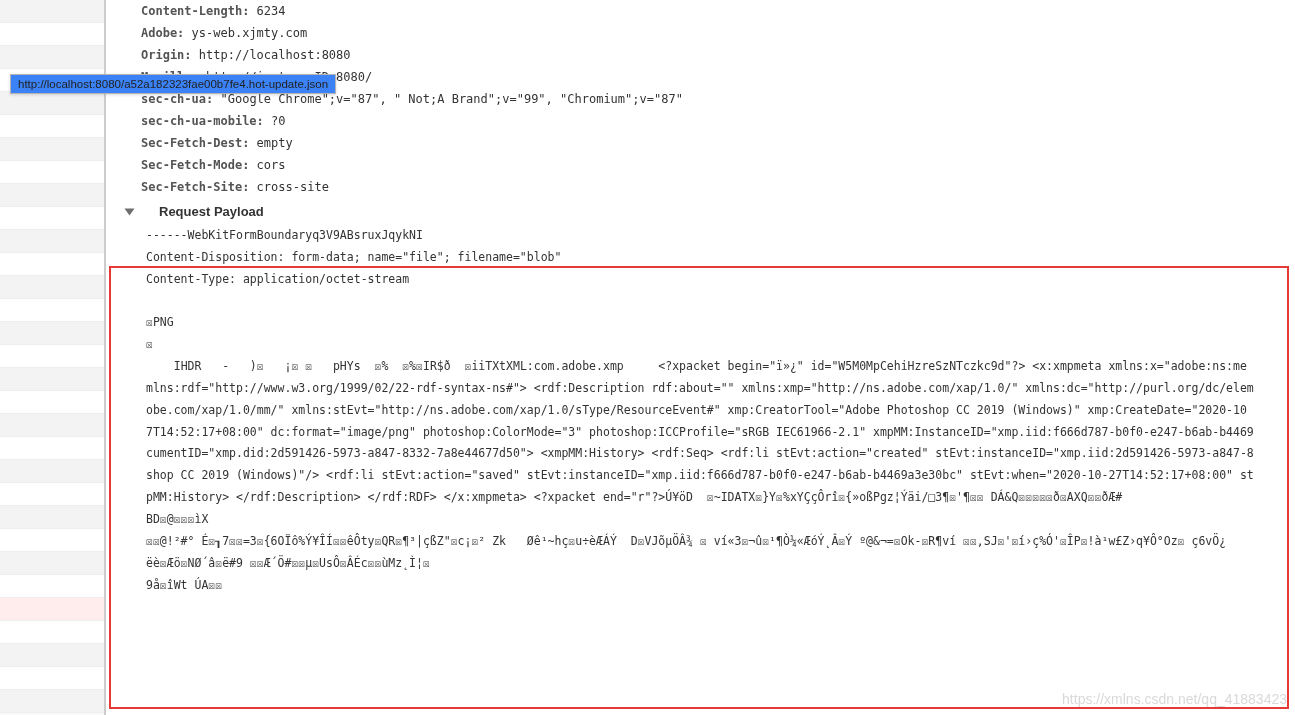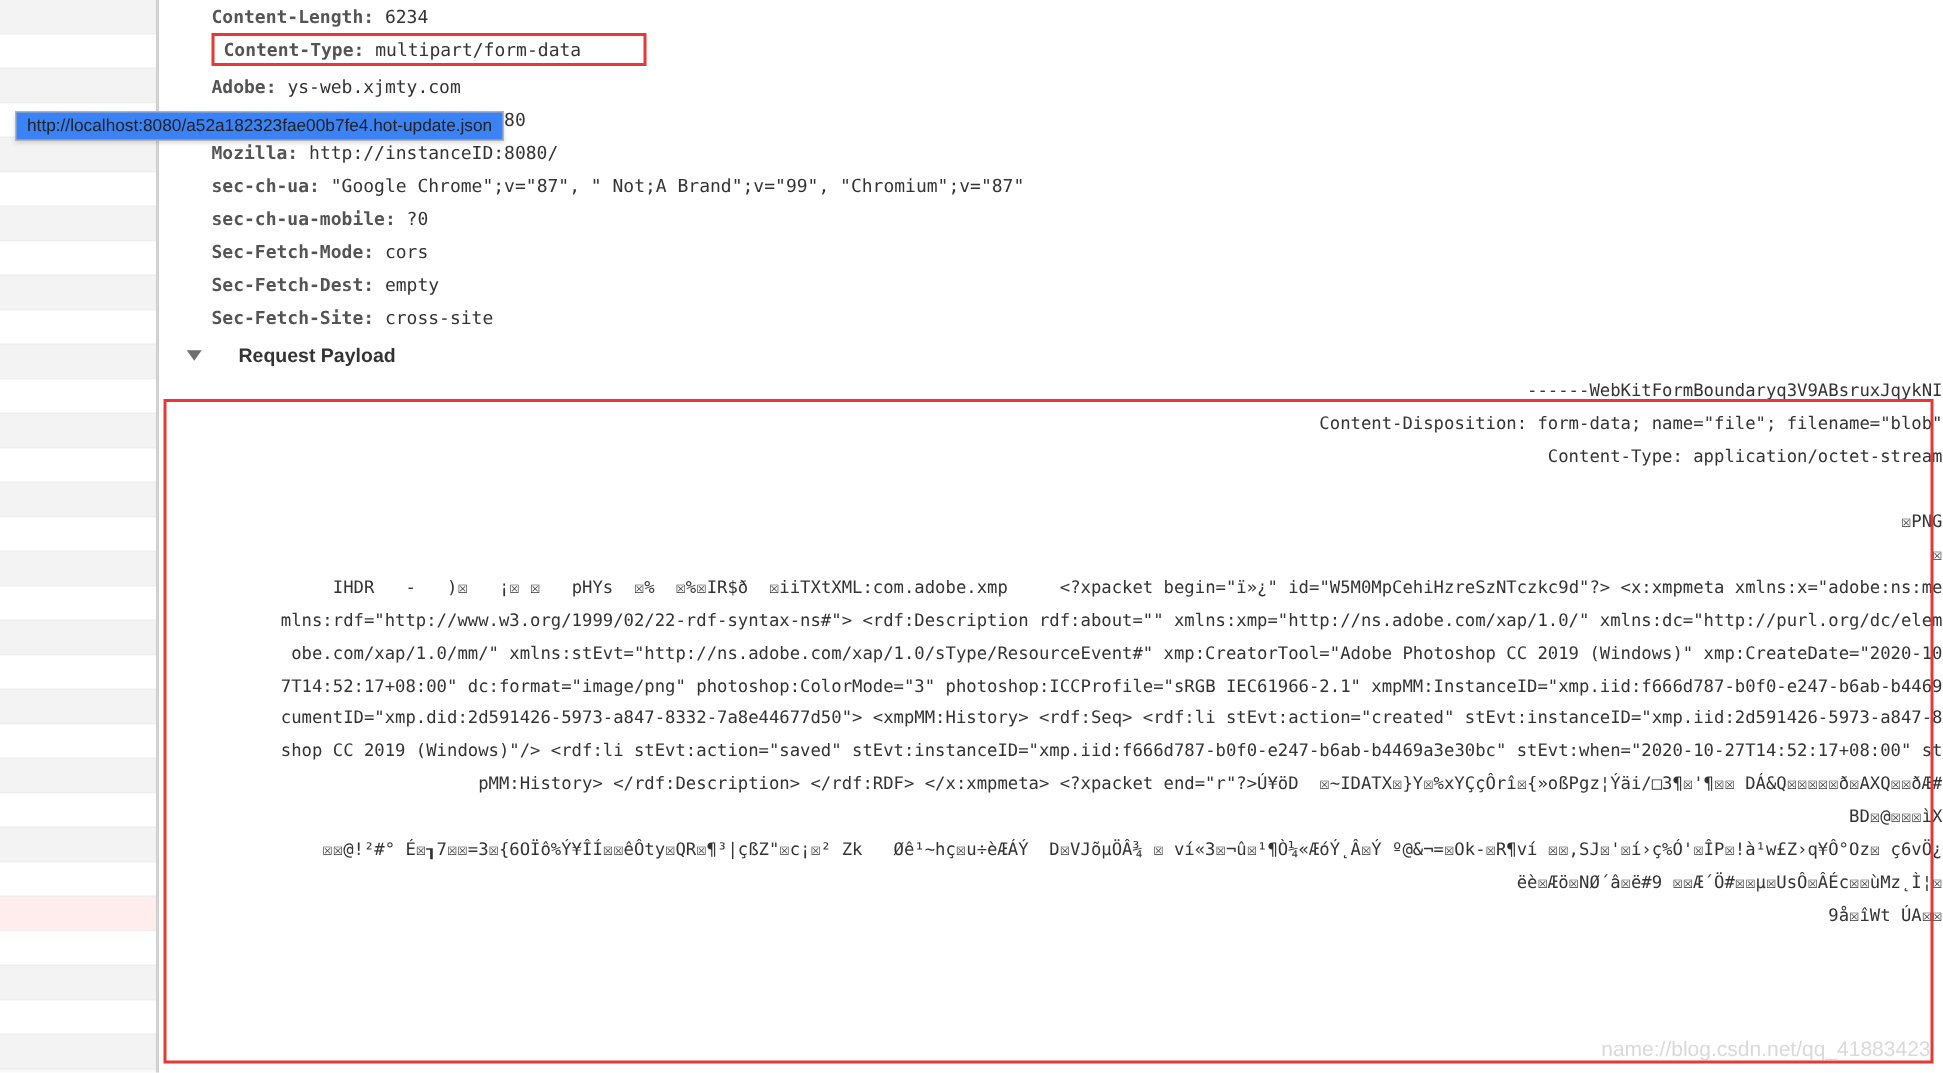--- a/index.html
+++ b/index.html
@@ -19,21 +19,21 @@
   .header-value { color: #333; font-family: Consolas, monospace; }
   
   .red-border-small { border: 2px solid #e53935; padding: 2px 6px; display: inline-block; width: 290px; }
   
   .tooltip { position: absolute; left: 10px; top: 74px; background: #3b82f6; border: 1px solid #b4b4b4; padding: 3px 7px; font-size: 11.5px; color: #222; box-shadow: 0 1px 3px rgba(0,0,0,0.15); white-space: nowrap; z-index: 10; }
   
   .section-title-row { display: flex; align-items: center; padding: 6px 0 6px 15px; gap: 20px; }
   .triangle { width: 0; height: 0; border-top: 5px solid transparent; border-bottom: 5px solid transparent; border-left: 7px solid #6e6e6e; transform: rotate(90deg); margin-right: 6px; }
   .section-title { font-weight: bold; font-size: 13px; color: #333; }
   
-  .payload-block { padding-left: 35px; font-family: Consolas, monospace; font-size: 11.5px; color: #333; line-height: 1.9; white-space: pre-wrap; word-break: break-all; overflow: hidden; text-align: right; }
+  .payload-block { padding-left: 35px; font-family: Consolas, monospace; font-size: 11.5px; color: #333; line-height: 1.9; white-space: pre-wrap; word-break: break-all; overflow: hidden; }
   
   .red-border-large { border: 2px solid #e53935; position: absolute; left: 109px; top: 266px; width: 1180px; height: 443px; pointer-events: none; }
   
   .watermark { position: absolute; right: 8px; bottom: 8px; color: rgba(180,180,180,0.5); font-size: 14px; font-family: Arial; }
 </style>
 </head>
 <body>
 
 <div class="sidebar">
   <div class="sidebar-row"></div>
@@ -71,24 +71,20 @@
 
 <div class="tooltip">http://localhost:8080/a52a182323fae00b7fe4.hot-update.json</div>
 
 <div class="main">
 
   <div class="headers-block">
     <div class="header-line">
       <span class="header-name">Content-Length:</span>
       <span class="header-value">6234</span>
     </div>
-    <div class="header-line red-border-small">
-      <span class="header-name">Content-Type:</span>
-      <span class="header-value">multipart/form-data</span>
-    </div>
     <div class="header-line">
       <span class="header-name">Adobe:</span>
       <span class="header-value">ys-web.xjmty.com</span>
     </div>
     <div class="header-line">
       <span class="header-name">Origin:</span>
       <span class="header-value">http://localhost:8080</span>
     </div>
     <div class="header-line">
       <span class="header-name">Mozilla:</span>
@@ -96,26 +92,26 @@
     </div>
     <div class="header-line">
       <span class="header-name">sec-ch-ua:</span>
       <span class="header-value">"Google Chrome";v="87", " Not;A Brand";v="99", "Chromium";v="87"</span>
     </div>
     <div class="header-line">
       <span class="header-name">sec-ch-ua-mobile:</span>
       <span class="header-value">?0</span>
     </div>
     <div class="header-line">
+      <span class="header-name">Sec-Fetch-Dest:</span>
+      <span class="header-value">empty</span>
+    </div>
+    <div class="header-line">
       <span class="header-name">Sec-Fetch-Mode:</span>
       <span class="header-value">cors</span>
-    </div>
-    <div class="header-line">
-      <span class="header-name">Sec-Fetch-Dest:</span>
-      <span class="header-value">empty</span>
     </div>
     <div class="header-line">
       <span class="header-name">Sec-Fetch-Site:</span>
       <span class="header-value">cross-site</span>
     </div>
   </div>
 
   <div class="section-title-row">
     <span class="triangle"></span>
     <span class="section-title">Request Payload</span>
@@ -136,13 +132,13 @@
 pMM:History&gt; &lt;/rdf:Description&gt; &lt;/rdf:RDF&gt; &lt;/x:xmpmeta&gt; &lt;?xpacket end="r"?&gt;Ú¥öD  ☒~IDATX☒}Y☒%xYÇçÔrî☒{»oßPgz¦Ýäi/□3¶☒'¶☒☒ DÁ&amp;Q☒☒☒☒☒ð☒AXQ☒☒ðÆ#
 BD☒@☒☒☒ìX
 ☒☒@!²#° É☒┒7☒☒=3☒{6OÏô%Ý¥ÎÍ☒☒êÔty☒QR☒¶³|çßZ"☒c¡☒² Zk   Øê¹~hç☒u÷èÆÁÝ  D☒VJõµÖÂ¾ ☒ ví«3☒¬û☒¹¶Ò¼«ÆóÝ˛Â☒Ý º@&amp;¬=☒Ok-☒R¶ví ☒☒,SJ☒'☒í›ç%Ó'☒ÎP☒!à¹w£Z›q¥Ô°Oz☒ ç6vÖ¿
 ëè☒Æö☒NØ´â☒ë#9 ☒☒Æ´Ö#☒☒µ☒UsÔ☒ÂÉc☒☒ùMz˛Ì¦☒
 9å☒îWt ÚA☒☒</div>
 
 </div>
 
 <div class="red-border-large"></div>
 
-<div class="watermark">name://blog.csdn.net/qq_41883423</div>
+<div class="watermark">https://xmlns.csdn.net/qq_41883423</div>
 
 </body></html>

